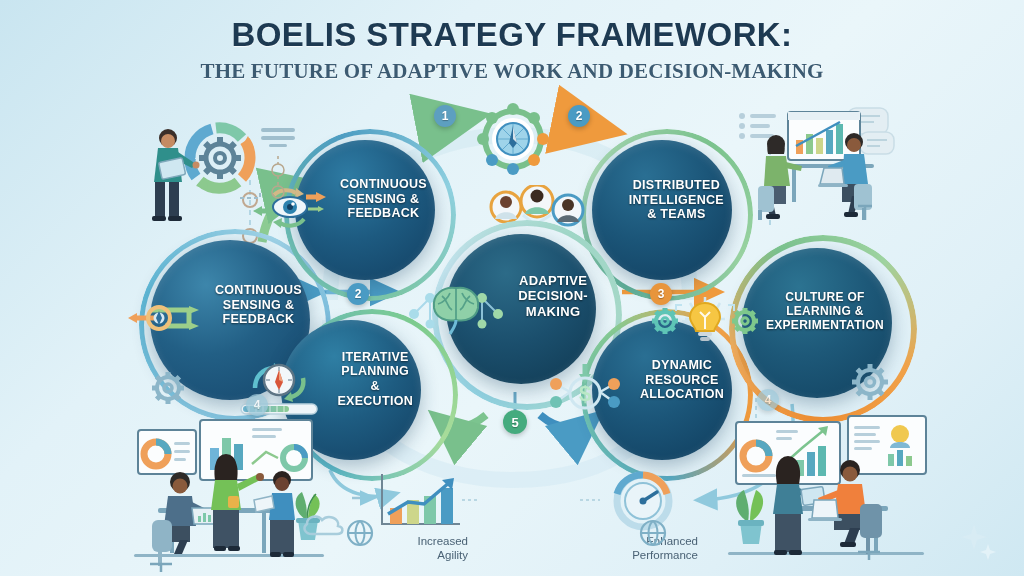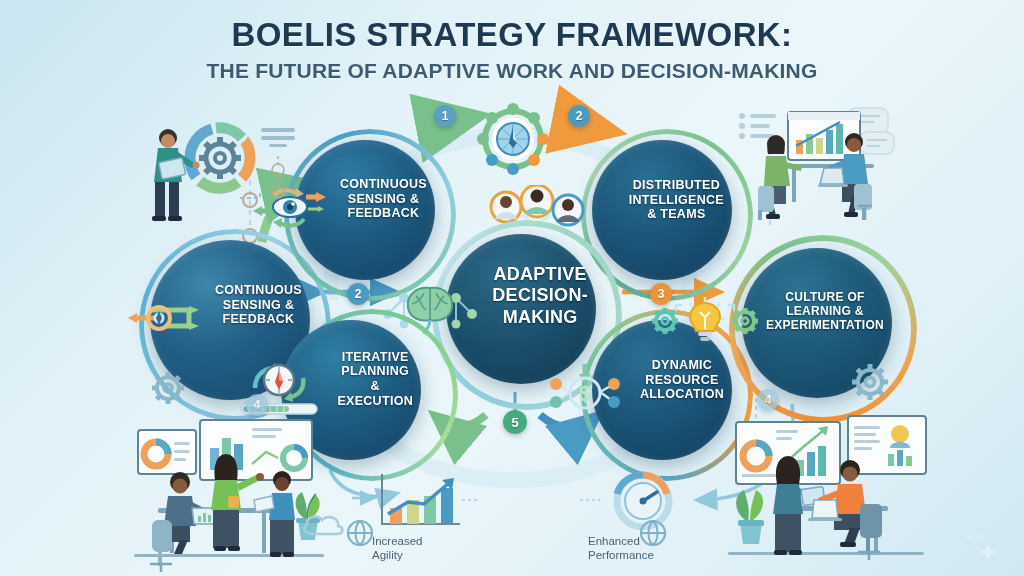--- a/index.html
+++ b/index.html
@@ -14,20 +14,21 @@
   
   .title-block{position:absolute;top:18px;left:0;width:1024px;text-align:center;}
   .title-main{
     font-size:33px;font-weight:bold;letter-spacing:.4px;color:#1d3a52;
     text-shadow:0 1px 1px rgba(255,255,255,.8);
     line-height:1.05;
   }
   .title-sub{
     margin-top:6px;font-size:21px;font-weight:bold;letter-spacing:.2px;color:#3c5b72;
     text-shadow:0 1px 1px rgba(255,255,255,.8);
+    font-family:Liberation Serif, serif;
   }
 
   
   .node{
     position:absolute;border-radius:50%;
     display:flex;flex-direction:row;align-items:center;justify-content:flex-end;
     box-shadow:0 6px 18px rgba(20,60,90,.30), inset 0 2px 10px rgba(255,255,255,.12);
     color:#fff;text-align:center;
   }
   .node .label{
@@ -61,21 +62,21 @@
   #node-di-top    {left:592px;top:140px;width:140px;height:140px;
       background:radial-gradient(circle at 38% 26%,#2a6f93 0%,#1b5578 48%,#103c5c 100%);}
   #node-di-top .label{padding-bottom:20px;margin-left:36px;}
   #ring-di-top{left:581px;top:129px;width:162px;height:162px;border:5px solid transparent;
       background:conic-gradient(from 30deg,#7cc48f,#9ad3a2,#5fae98,#a8d9b2,#7cc48f) border-box;
       -webkit-mask:linear-gradient(#000 0 0) padding-box,linear-gradient(#000 0 0);
       -webkit-mask-composite:xor;mask-composite:exclude;}
 
   #node-center    {left:446px;top:234px;width:150px;height:150px;
       background:radial-gradient(circle at 40% 26%,#2c6b88 0%,#1b4f6d 50%,#0f3850 100%);}
-  #node-center .label{padding-bottom:26px;font-size:18px;}
+  #node-center .label{padding-bottom:26px;font-size:13px;}
   #ring-center{left:432px;top:220px;width:178px;height:178px;border:6px solid transparent;
       background:conic-gradient(from 120deg,#a9d9c9,#8fd0df,#c4e5ee,#9fd6c6,#a9d9c9) border-box;
       -webkit-mask:linear-gradient(#000 0 0) padding-box,linear-gradient(#000 0 0);
       -webkit-mask-composite:xor;mask-composite:exclude;}
 
   #node-ip        {left:281px;top:320px;width:140px;height:140px;
       background:radial-gradient(circle at 38% 26%,#2f7fa4 0%,#1e5c81 48%,#123f61 100%);}
   #node-ip .label{padding-bottom:22px;}
   #ring-ip{left:286px;top:309px;width:162px;height:162px;border:5px solid transparent;
       background:conic-gradient(from 300deg,#6fc3c0,#7ccb8e,#a8dc9a,#5cb8c8,#6fc3c0) border-box;
@@ -108,21 +109,21 @@
   }
   #badge-1{left:434px;top:105px;background:#5d9fc0;}
   #badge-2t{left:568px;top:105px;background:#4a9bc4;}
   #badge-2m{left:347px;top:283px;background:#4a9bc4;}
   #badge-3{left:650px;top:283px;background:#e8953c;}
   #badge-4l{left:246px;top:394px;background:#9cc7d8;opacity:.75;}
   #badge-4r{left:757px;top:389px;background:#9cc7d8;opacity:.7;}
   #badge-5{left:503px;top:410px;background:#45ab7e;width:24px;height:24px;font-size:13px;}
 
   
-  .outcome{position:absolute;text-align:left;}
+  .outcome{position:absolute;text-align:right;}
   .outcome .cap{
     font-size:11.5px;color:#4a6275;line-height:1.25;margin-top:2px;font-weight:normal;
   }
   #out-1{left:372px;top:470px;width:96px;}
   #out-2{left:470px;top:455px;width:122px;}
   #out-3{left:588px;top:470px;width:110px;}
 
   .mini-chart{height:62px;display:block;margin:0 auto;}
   #out-2 .mini-chart{height:78px;}
 

